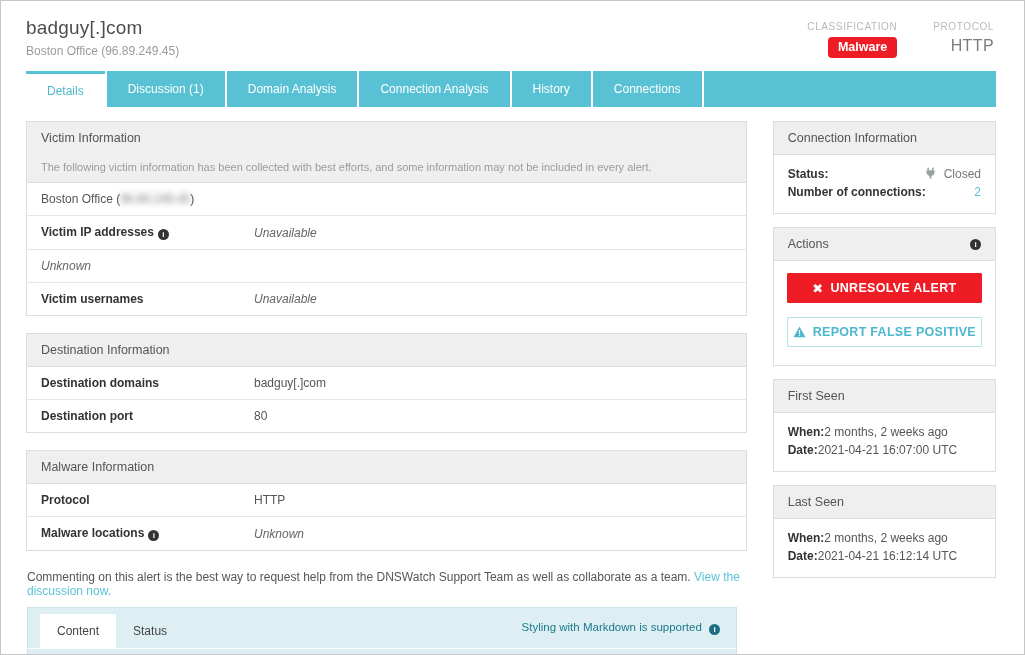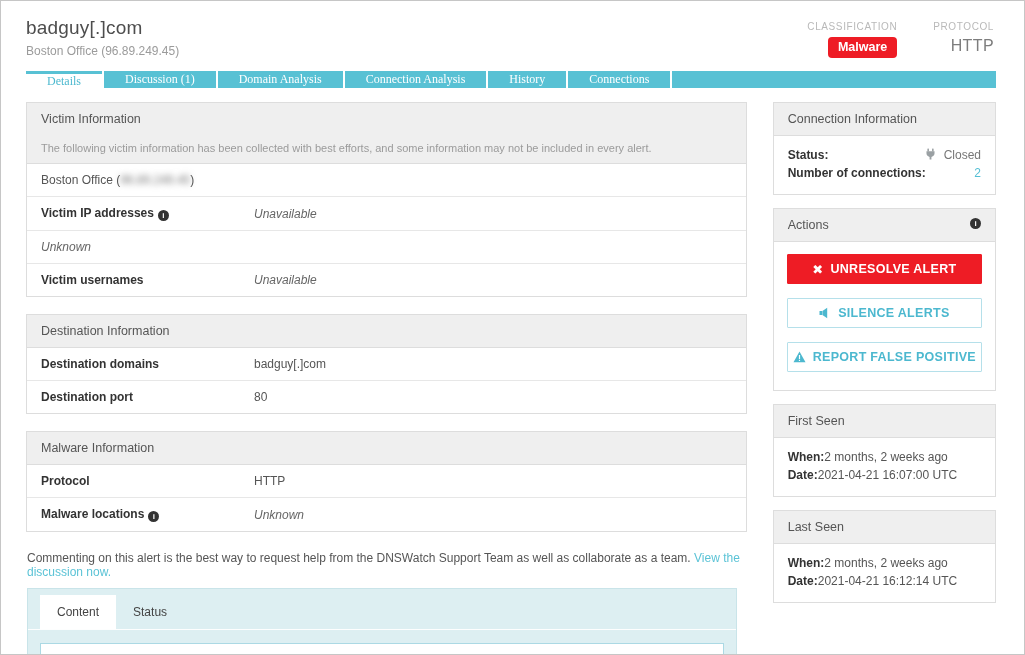--- a/index.html
+++ b/index.html
@@ -13,21 +13,21 @@
   .hdr { display:flex; justify-content:space-between; padding:16px 30px 0 25px; }
   .hdr-title { font-size:19px; color:#4d4d4d; letter-spacing:.2px; }
   .hdr-sub { font-size:12px; color:#9b9b9b; margin-top:5px; }
   .hdr-right { display:flex; gap:36px; padding-top:4px; }
   .hdr-col { text-align:right; }
   .hdr-label { font-size:10px; color:#b9b9b9; letter-spacing:.6px; margin-bottom:5px; }
   .badge-red { display:inline-block; background:#ee1c25; color:#fff; font-weight:bold;
     font-size:12.5px; padding:3px 10px 4px; border-radius:4px; }
   .proto-val { font-size:16px; color:#7d7d7d; letter-spacing:.4px; margin-top:2px; }
   
-  .tabbar { display:flex; margin:13px 28px 0 25px; height:17px;font-family:Liberation Serif, serif; }
+  .tabbar { display:flex; margin:13px 28px 0 25px; height:36px; }
   .tab { background:#58c1d4; color:#fff; font-size:12px; padding:0 21px;
     display:flex; align-items:center; margin-right:2px; cursor:pointer; }
   .tab.active { background:#fff; color:#4db9cf; border-top:3px solid #58c1d4; }
   .tab-fill { flex:1; background:#58c1d4; }
   
   .content { display:flex; padding:14px 28px 0 25px; gap:26px; align-items:flex-start; }
   .main { width:723px; }
   .side { width:224px; }
   
   .panel { border:1px solid #ddd; margin-bottom:17px; background:#fff; }
@@ -57,21 +57,21 @@
     font-family:inherit; font-size:12px; color:#555; padding:9px 10px; resize:none; outline:none; }
   .cw-body textarea::placeholder { color:#9aa6a8; }
   
   .side .panel { margin-bottom:13px; }
   .sp-body { padding:10px 14px 12px; }
   .sp-row { display:flex; justify-content:space-between; align-items:center; padding:2px 0; }
   .sp-label { font-size:12px; font-weight:bold; color:#333; }
   .sp-value { font-size:12px; color:#777; text-align:right; }
   .sp-link { color:#55bfd4; cursor:pointer; }
   .plug-icon { vertical-align:-1px; margin-right:4px; }
-  .actions-head { display:flex; justify-content:space-between; align-items:flex-start; }
+  .actions-head { display:flex; justify-content:space-between; align-items:center; }
   .actions-body { padding:12px 13px 18px; display:flex; flex-direction:column; gap:14px; }
   .btn { width:100%; height:30px; display:flex; align-items:center; justify-content:center;
     gap:7px; font-size:12.5px; font-weight:bold; letter-spacing:.3px; cursor:pointer;
     border-radius:1px; font-family:inherit; }
   .btn-red { background:#ee1c25; border:1px solid #ee1c25; color:#fff; }
   .btn-outline { background:#fff; border:1px solid #b5e0ea; color:#4cb8cf; }
   .x-glyph { font-size:13px; font-weight:bold; }
   .seen-body { padding:10px 14px 12px; }
   .seen-row { display:flex; justify-content:flex-start; padding:2px 0; }
   .seen-label { font-size:12px; font-weight:bold; color:#333; }
@@ -164,20 +164,24 @@
 
       <div class="comment-intro">
         <span>Commenting on this alert is the best way to request help from the DNSWatch Support Team as well as collaborate as a team.</span>
         <a href="#">View the discussion now.</a>
       </div>
 
       <div class="comment-box">
         <div class="cw-tabs">
           <div class="cw-tab active">Content</div>
           <div class="cw-tab">Status</div>
+          <div class="cw-note">
+            <span>Styling with Markdown is supported</span>
+            <span class="info-i">i</span>
+          </div>
         </div>
         <div class="cw-body">
           <textarea placeholder="Add a comment" style=""></textarea>
         </div>
       </div>
     </div>
 
     <div class="side">
 
       <div class="panel">
@@ -209,29 +213,20 @@
         <div class="panel-head actions-head">
           <div class="panel-title">Actions</div>
           <span class="info-i">i</span>
         </div>
         <div class="actions-body">
           <button class="btn btn-red">
             <span class="x-glyph">✖</span>
             <span>UNRESOLVE ALERT</span>
           </button>
           <button class="btn btn-outline">
-            <svg width="12" height="12" viewBox="0 0 12 12">
-                <g fill="#4cb8cf">
-                  <rect x="0.5" y="4" width="2.6" height="4"></rect>
-                  <polygon points="8.2,0.8 8.2,11.2 3.4,7.9 3.4,4.1"></polygon>
-                </g>
-              </svg>
-            <span>SILENCE ALERTS</span>
-          </button>
-          <button class="btn btn-outline">
             <svg width="13" height="12" viewBox="0 0 13 12">
                 <polygon points="6.5,0.5 12.5,11.3 0.5,11.3" fill="#4cb8cf"></polygon>
                 <rect x="5.9" y="4" width="1.2" height="4" fill="#fff"></rect>
                 <rect x="5.9" y="8.8" width="1.2" height="1.2" fill="#fff"></rect>
               </svg>
             <span>REPORT FALSE POSITIVE</span>
           </button>
         </div>
       </div>
 

